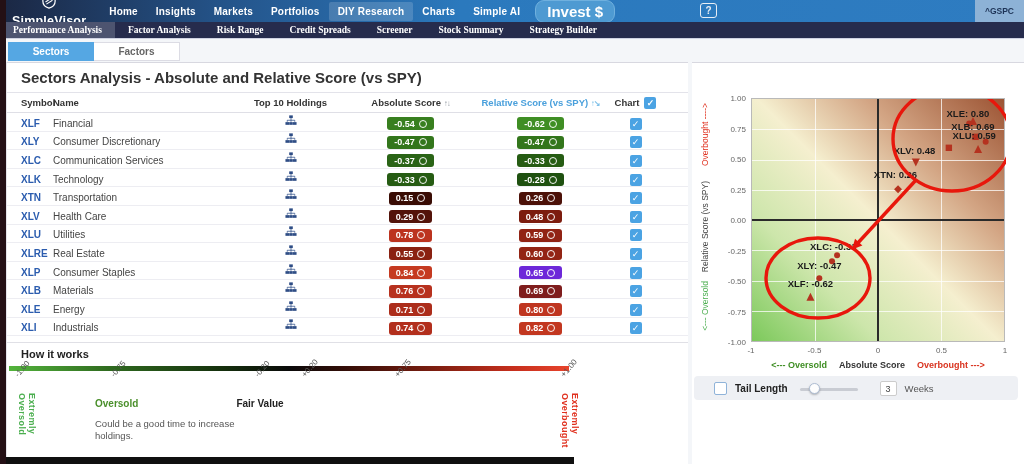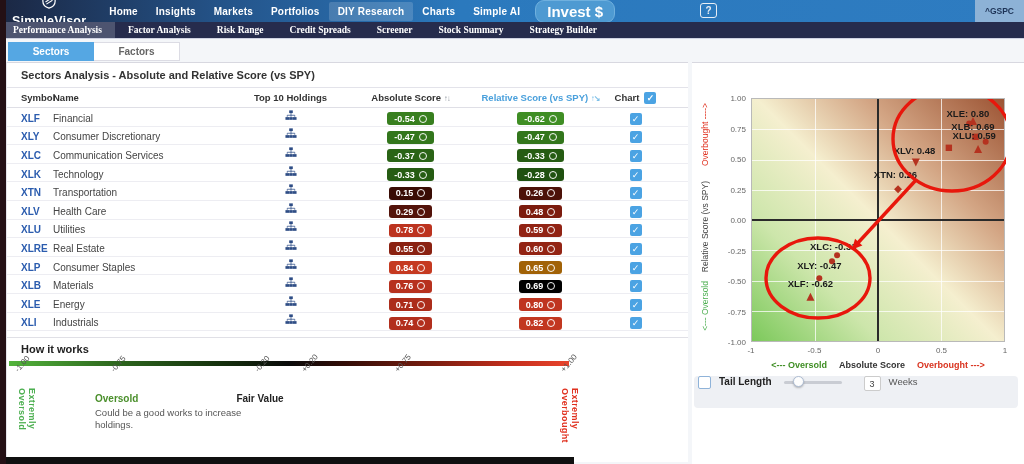--- a/index.html
+++ b/index.html
@@ -32,21 +32,21 @@
   .subnav-item.active { background:#4d5470; }
 
   
   .viewtabs { position:absolute; left:8px; top:42px; display:flex; z-index:10; }
   .vtab { font-size:10px; font-weight:bold; width:86px; height:19px; display:flex; align-items:center; justify-content:center; }
   .vtab.active { background:#55a7e3; color:#fff; border:1px solid #55a7e3; }
   .vtab.inactive { background:#fff; color:#666; border:1px solid #dcdce4; border-left:none; }
 
   
   .left-card { position:absolute; left:6px; top:62px; width:682px; background:#fff; border-left:1px solid #e4e4ea; }
-  .card-title { font-size:11px; font-weight:bold; color:#333; padding:6px 4px 6px 14px;
+  .card-title { font-size:15px; font-weight:bold; color:#333; padding:6px 4px 6px 14px;
                 border-top:1px solid #d8d8e0; border-bottom:1px solid #e3e3ea; }
   .thead { display:flex; align-items:center; height:20px; font-size:9.5px; font-weight:bold; color:#333;
            border-bottom:1px solid #dfdfe6; }
   .c-sym { width:46px; padding-left:14px; }
   .c-name { width:180px; }
   .c-hold { width:115px; text-align:center; }
   .c-abs { width:125px; text-align:center; }
   .c-rel { width:135px; text-align:center; }
   .c-chk { width:55px; text-align:center; }
   .sort-ic { color:#9aa0a8; font-size:8px; letter-spacing:-1px; }
@@ -67,21 +67,21 @@
   .hiw { margin-top:6px; border-top:1px solid #e0e0e6; }
   .hiw-title { font-size:11px; font-weight:bold; color:#222; padding:5px 4px 4px 14px; }
   .hiw-bar { height:5px; margin:2px 110px 0 2px; width:560px;
              background:linear-gradient(90deg,#53b43c 0%,#2f6a1f 18%,#15300d 38%,#0a0a0a 50%,#330d07 60%,#7c1e10 76%,#c62f1d 90%,#e8442c 100%); }
   .hz { position:relative; height:96px; margin-left:2px; }
   .hz-tick { position:absolute; top:2px; font-size:8px; color:#555; transform:rotate(-50deg); transform-origin:left top; white-space:nowrap; }
   .v-label { position:absolute; writing-mode:vertical-rl; font-size:9px; font-weight:bold; letter-spacing:.4px; top:22px; }
   .v-green { color:#4caf50; left:8px; }
   .v-red { color:#e0301e; left:551px; }
   .zone { position:absolute; top:26px; font-size:9.5px; color:#555; line-height:1.35; }
-  .zone b { display:block; font-size:10px; margin-bottom:1px; }
+  .zone b { display:block; font-size:10px; margin-bottom:7px; }
   .z-os { left:86px; width:150px; }
   .z-os b { color:#4a8f2b; }
   .z-fv { left:196px; width:110px; text-align:center; }
   .z-fv b { color:#222; }
   .z-ob { left:266px; width:150px; text-align:right; }
   .z-ob b { color:#c3281a; }
 
   
   .right-card { position:absolute; left:692px; top:62px; width:332px; height:402px; background:#fff; border-top:1px solid #d8d8e0; }
   .plot { position:absolute; left:59px; top:35px; width:254px; height:244px; border:1px solid #b9b9b9;
@@ -96,22 +96,22 @@
   .xt { position:absolute; top:283px; width:20px; text-align:center; font-size:8px; color:#666; }
   .rot { position:absolute; writing-mode:vertical-rl; transform:rotate(180deg); font-size:8.5px; left:8px; }
   .rot-ob { color:#e0301e; top:40px; }
   .rot-mid { color:#444; top:118px; }
   .rot-os { color:#4caf50; top:218px; }
   .xlab { position:absolute; left:59px; top:297px; width:254px; display:flex; justify-content:center; gap:12px;
           font-size:9px; font-weight:bold; }
   .xl-g { color:#3f8e24; } .xl-b { color:#333; } .xl-r { color:#d9331f; }
 
   
-  .tailbar { position:absolute; left:2px; top:313px; width:324px; height:32px; background:#eef0f4; border-radius:4px;
-             display:flex; gap:8px; padding:0 4px; }
+  .tailbar { position:absolute; left:2px; top:313px; width:324px; height:24px; background:#eef0f4; border-radius:4px;
+             display:flex; align-items:center; gap:8px; padding:0 20px; }
   .tail-cb { width:13px; height:13px; background:#fff; border:1.5px solid #8fb3d9; border-radius:2px; }
   .tail-lbl { font-size:10px; font-weight:bold; color:#222; }
   .slider { position:relative; width:58px; height:11px; margin-left:4px; }
   .slider .track { position:absolute; top:5px; left:0; width:100%; height:3px; background:#c9ccd3; border-radius:2px; }
   .slider .knob { position:absolute; top:0; left:9px; width:11px; height:11px; background:#fdfdfd;
                   border:1px solid #aebdd3; border-radius:50%; box-shadow:0 1px 2px rgba(0,0,0,.25); }
   .tail-val { width:17px; height:15px; background:#fff; border:1px solid #ccc; border-radius:2px; font-size:9px;
               color:#444; text-align:center; line-height:14px; margin-left:14px; }
   .tail-unit { font-size:9.5px; color:#555; }
 </style>
@@ -296,35 +296,35 @@
         <span class="c-sym"><span class="sym-txt">XLP</span></span>
         <span class="c-name"><span class="name-txt">Consumer Staples</span></span>
         <span class="c-hold"><span><svg width="12" height="12" viewBox="0 0 16 16">
               <rect x="5.6" y="0.5" width="4.8" height="3.6" fill="#2e4d85"></rect>
               <path d="M8 4 V7 M3 7 H13 M3 7 V9 M8 7 V9 M13 7 V9" stroke="#2e4d85" stroke-width="1" fill="none"></path>
               <rect x="0.6" y="9.5" width="4.8" height="3.6" fill="#2e4d85"></rect>
               <rect x="5.6" y="9.5" width="4.8" height="3.6" fill="#2e4d85"></rect>
               <rect x="10.6" y="9.5" width="4.8" height="3.6" fill="#2e4d85"></rect>
             </svg></span></span>
         <span class="c-abs"><span class="badge" style="background: rgb(197, 58, 33);">0.84<span class="clk"></span></span></span>
-        <span class="c-rel"><span class="badge" style="background: #a16207;">0.65<span class="clk"></span></span></span>
+        <span class="c-rel"><span class="badge" style="background: #6d28d9;">0.65<span class="clk"></span></span></span>
         <span class="c-chk"><span class="cb">✓</span></span>
       </div>
       <div class="trow">
         <span class="c-sym"><span class="sym-txt">XLB</span></span>
         <span class="c-name"><span class="name-txt">Materials</span></span>
         <span class="c-hold"><span><svg width="12" height="12" viewBox="0 0 16 16">
               <rect x="5.6" y="0.5" width="4.8" height="3.6" fill="#2e4d85"></rect>
               <path d="M8 4 V7 M3 7 H13 M3 7 V9 M8 7 V9 M13 7 V9" stroke="#2e4d85" stroke-width="1" fill="none"></path>
               <rect x="0.6" y="9.5" width="4.8" height="3.6" fill="#2e4d85"></rect>
               <rect x="5.6" y="9.5" width="4.8" height="3.6" fill="#2e4d85"></rect>
               <rect x="10.6" y="9.5" width="4.8" height="3.6" fill="#2e4d85"></rect>
             </svg></span></span>
         <span class="c-abs"><span class="badge" style="background: rgb(183, 49, 30);">0.76<span class="clk"></span></span></span>
-        <span class="c-rel"><span class="badge" style="background: #000000;">0.69<span class="clk"></span></span></span>
+        <span class="c-rel"><span class="badge" style="background: #7f1d1d;">0.69<span class="clk"></span></span></span>
         <span class="c-chk"><span class="cb">✓</span></span>
       </div>
       <div class="trow">
         <span class="c-sym"><span class="sym-txt">XLE</span></span>
         <span class="c-name"><span class="name-txt">Energy</span></span>
         <span class="c-hold"><span><svg width="12" height="12" viewBox="0 0 16 16">
               <rect x="5.6" y="0.5" width="4.8" height="3.6" fill="#2e4d85"></rect>
               <path d="M8 4 V7 M3 7 H13 M3 7 V9 M8 7 V9 M13 7 V9" stroke="#2e4d85" stroke-width="1" fill="none"></path>
               <rect x="0.6" y="9.5" width="4.8" height="3.6" fill="#2e4d85"></rect>
               <rect x="5.6" y="9.5" width="4.8" height="3.6" fill="#2e4d85"></rect>
@@ -358,21 +358,21 @@
           <span class="hz-tick" style="left: 3.92px;">-1.00</span>
           <span class="hz-tick" style="left: 99.68px;">-0.75</span>
           <span class="hz-tick" style="left: 243.6px;">-0.20</span>
           <span class="hz-tick" style="left: 291.2px;">+0.20</span>
           <span class="hz-tick" style="left: 383.6px;">+0.75</span>
           <span class="hz-tick" style="left: 549.92px;">+1.00</span>
         </div>
       <span class="v-label v-green">Extremly Oversold</span>
       <div class="zone z-os">
         <b>Oversold</b>
-        <span>Could be a good works to increase holdings.</span>
+        <span>Could be a good time to increase holdings.</span>
       </div>
       <div class="zone z-fv">
         <b>Fair Value</b>
       </div>
       <span class="v-label v-red">Extremly Overbought</span>
     </div>
   </div>
 </section>
 
 <section class="right-card">

